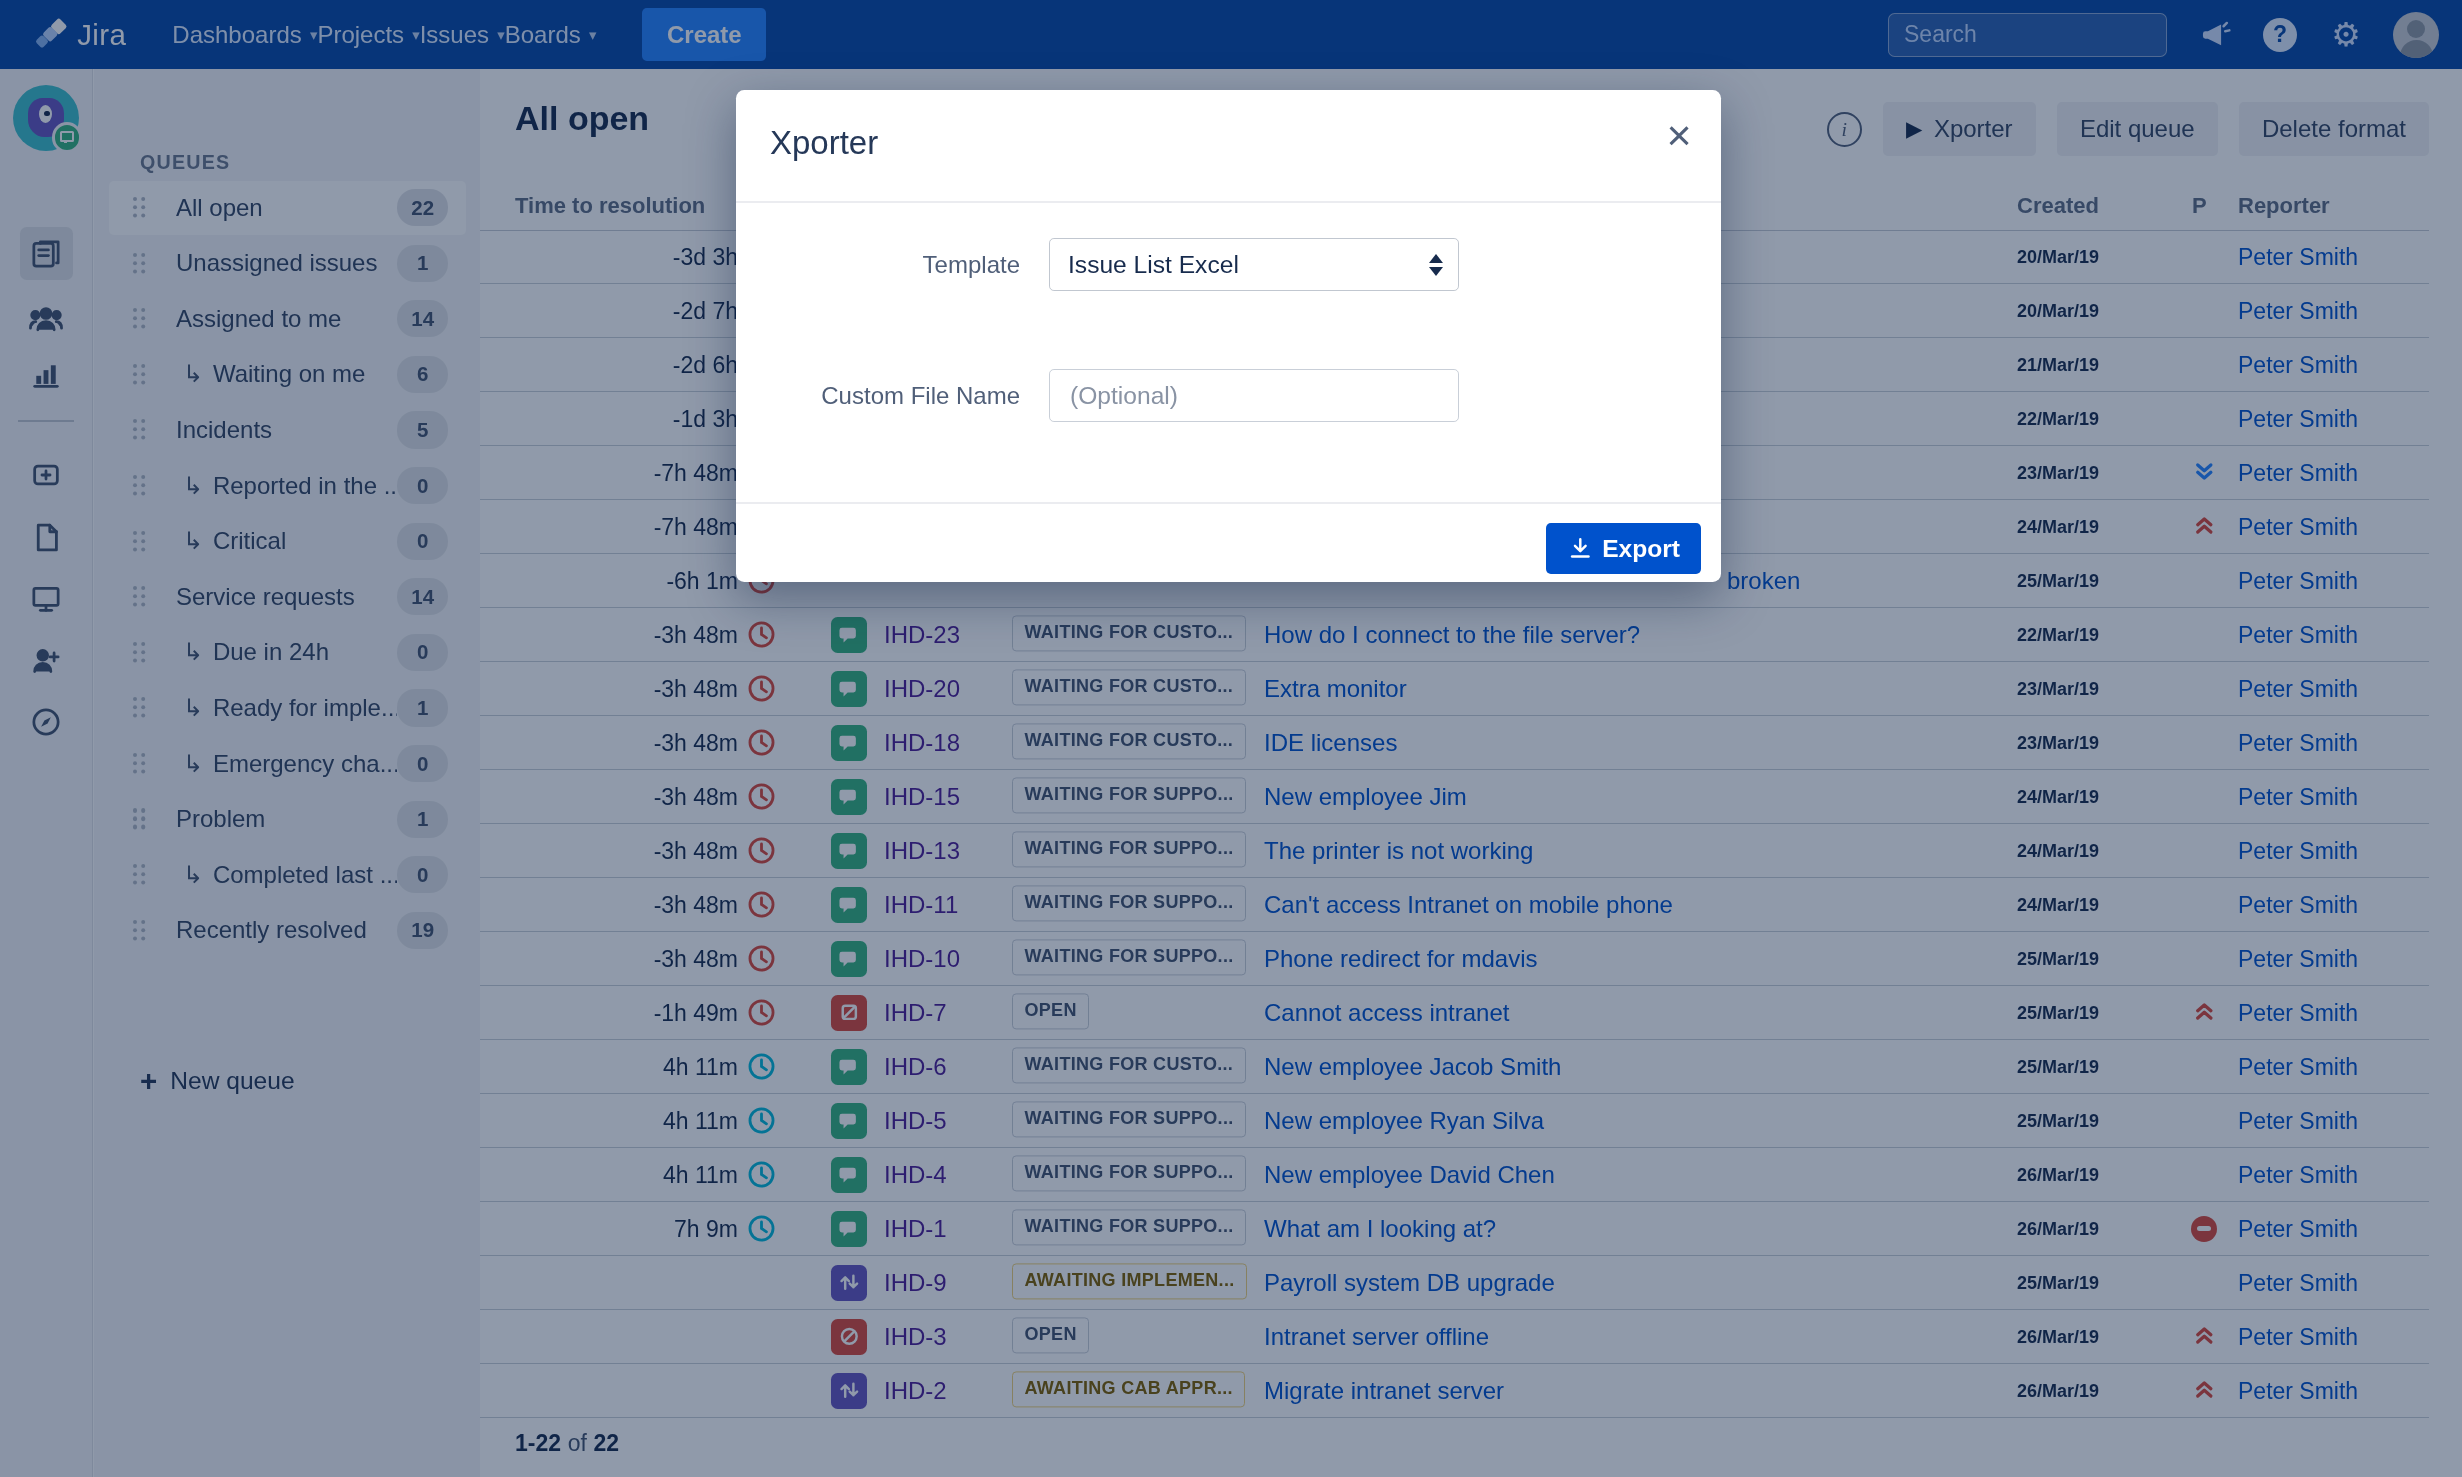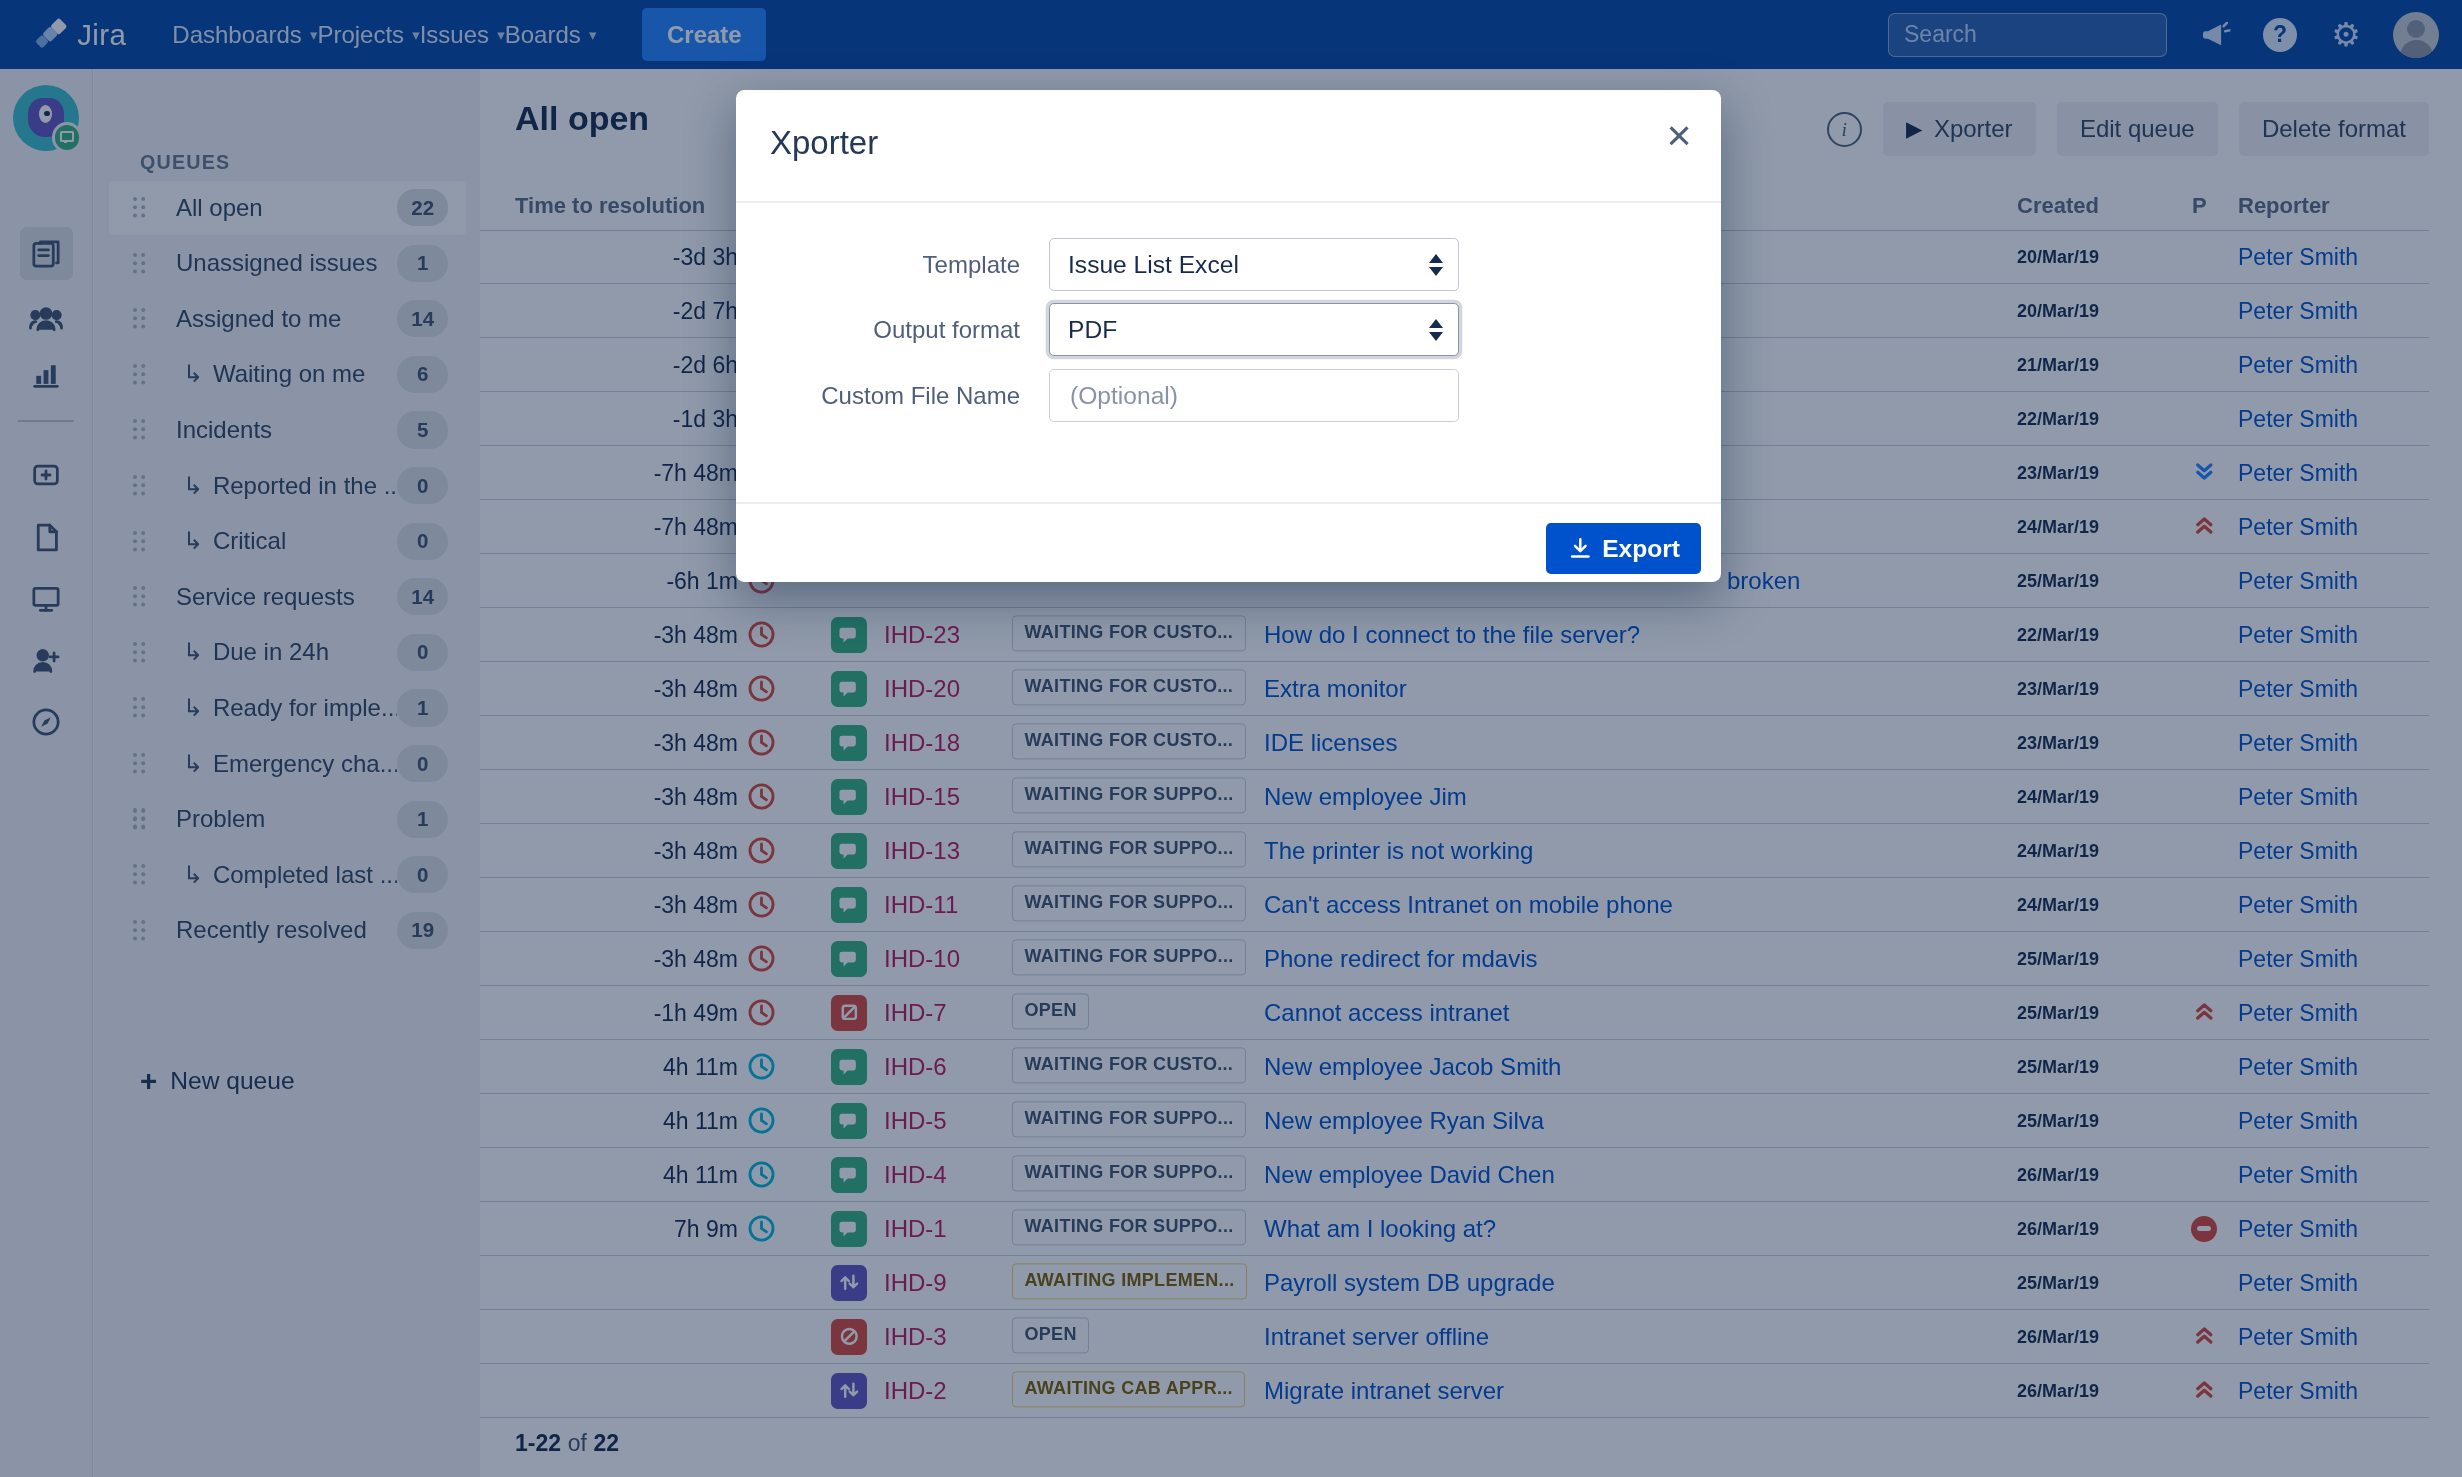--- a/index.html
+++ b/index.html
@@ -68,21 +68,21 @@
   .gbtn .play{font-size:21.3px;color:#172B4D;}
   
   .thead{position:absolute;left:0;top:116px;right:33px;height:45px;border-bottom:1.6px solid #C5CBD4;}
   .th{position:absolute;bottom:11.5px;font-size:22px;font-weight:bold;color:#5E6C84;white-space:nowrap;}
   .rows{position:absolute;left:0;top:161px;right:33px;}
   .trow{position:relative;height:53px;border-bottom:0.8px solid #C9CFD8;}
   .cell{position:absolute;top:50%;transform:translateY(-50%);white-space:nowrap;}
   .c-time{left:35px;width:223px;text-align:right;font-size:23px;color:#172B4D;}
   .c-clock{left:265px;width:34px;height:34px;}
   .c-type{left:351px;width:36px;height:36px;}
-  .c-key{left:404px;font-size:24px;color:#be185d;cursor:pointer;}
+  .c-key{left:404px;font-size:24px;color:#4c1d95;cursor:pointer;}
   .c-status{left:517px;}
   .c-summary{left:784px;font-size:24px;color:#0052CC;cursor:pointer;}
   .c-created{left:1537px;font-size:18px;color:#172B4D;font-weight:bold;}
   .c-p{left:1706px;width:36px;display:flex;justify-content:center;}
   .c-reporter{left:1758px;font-size:23px;color:#0052CC;cursor:pointer;}
   .loz{display:inline-block;font-size:18px;font-weight:bold;color:#42526E;letter-spacing:0.3px;
        border:1.6px solid #C9CFD8;border-radius:4.1px;padding:6.6px 11.5px;background:#fff;max-width:246px;
        overflow:hidden;text-overflow:clip;white-space:nowrap;box-sizing:border-box;margin-left:15px;}
   .loz.yellow{color:#7F5F01;border-color:#EFD27A;}
   .typeic{width:36px;height:36px;border-radius:6.6px;position:relative;display:flex;align-items:center;justify-content:center;}
@@ -723,30 +723,20 @@
     <span class="m-label">Template</span>
     <div class="m-ctrl">
       <span class="val">Issue List Excel</span>
       <span class="stepper">
           <span class="tri-up"></span>
           <span class="tri-dn"></span>
         </span>
     </div>
   </div>
 
-  <div class="m-row" style="top:213px;">
-    <span class="m-label">Output format</span>
-    <div class="m-ctrl focused">
-      <span class="val">PDF</span>
-      <span class="stepper">
-          <span class="tri-up"></span>
-          <span class="tri-dn"></span>
-        </span>
-    </div>
-  </div>
 
   <div class="m-row" style="top:279px;">
     <span class="m-label">Custom File Name</span>
     <div class="m-ctrl" style="border-color:#C9CFD8;">
       <input type="text" placeholder="(Optional)" style="">
     </div>
   </div>
 
   <div class="m-fdiv"></div>
   <button class="export-btn">

